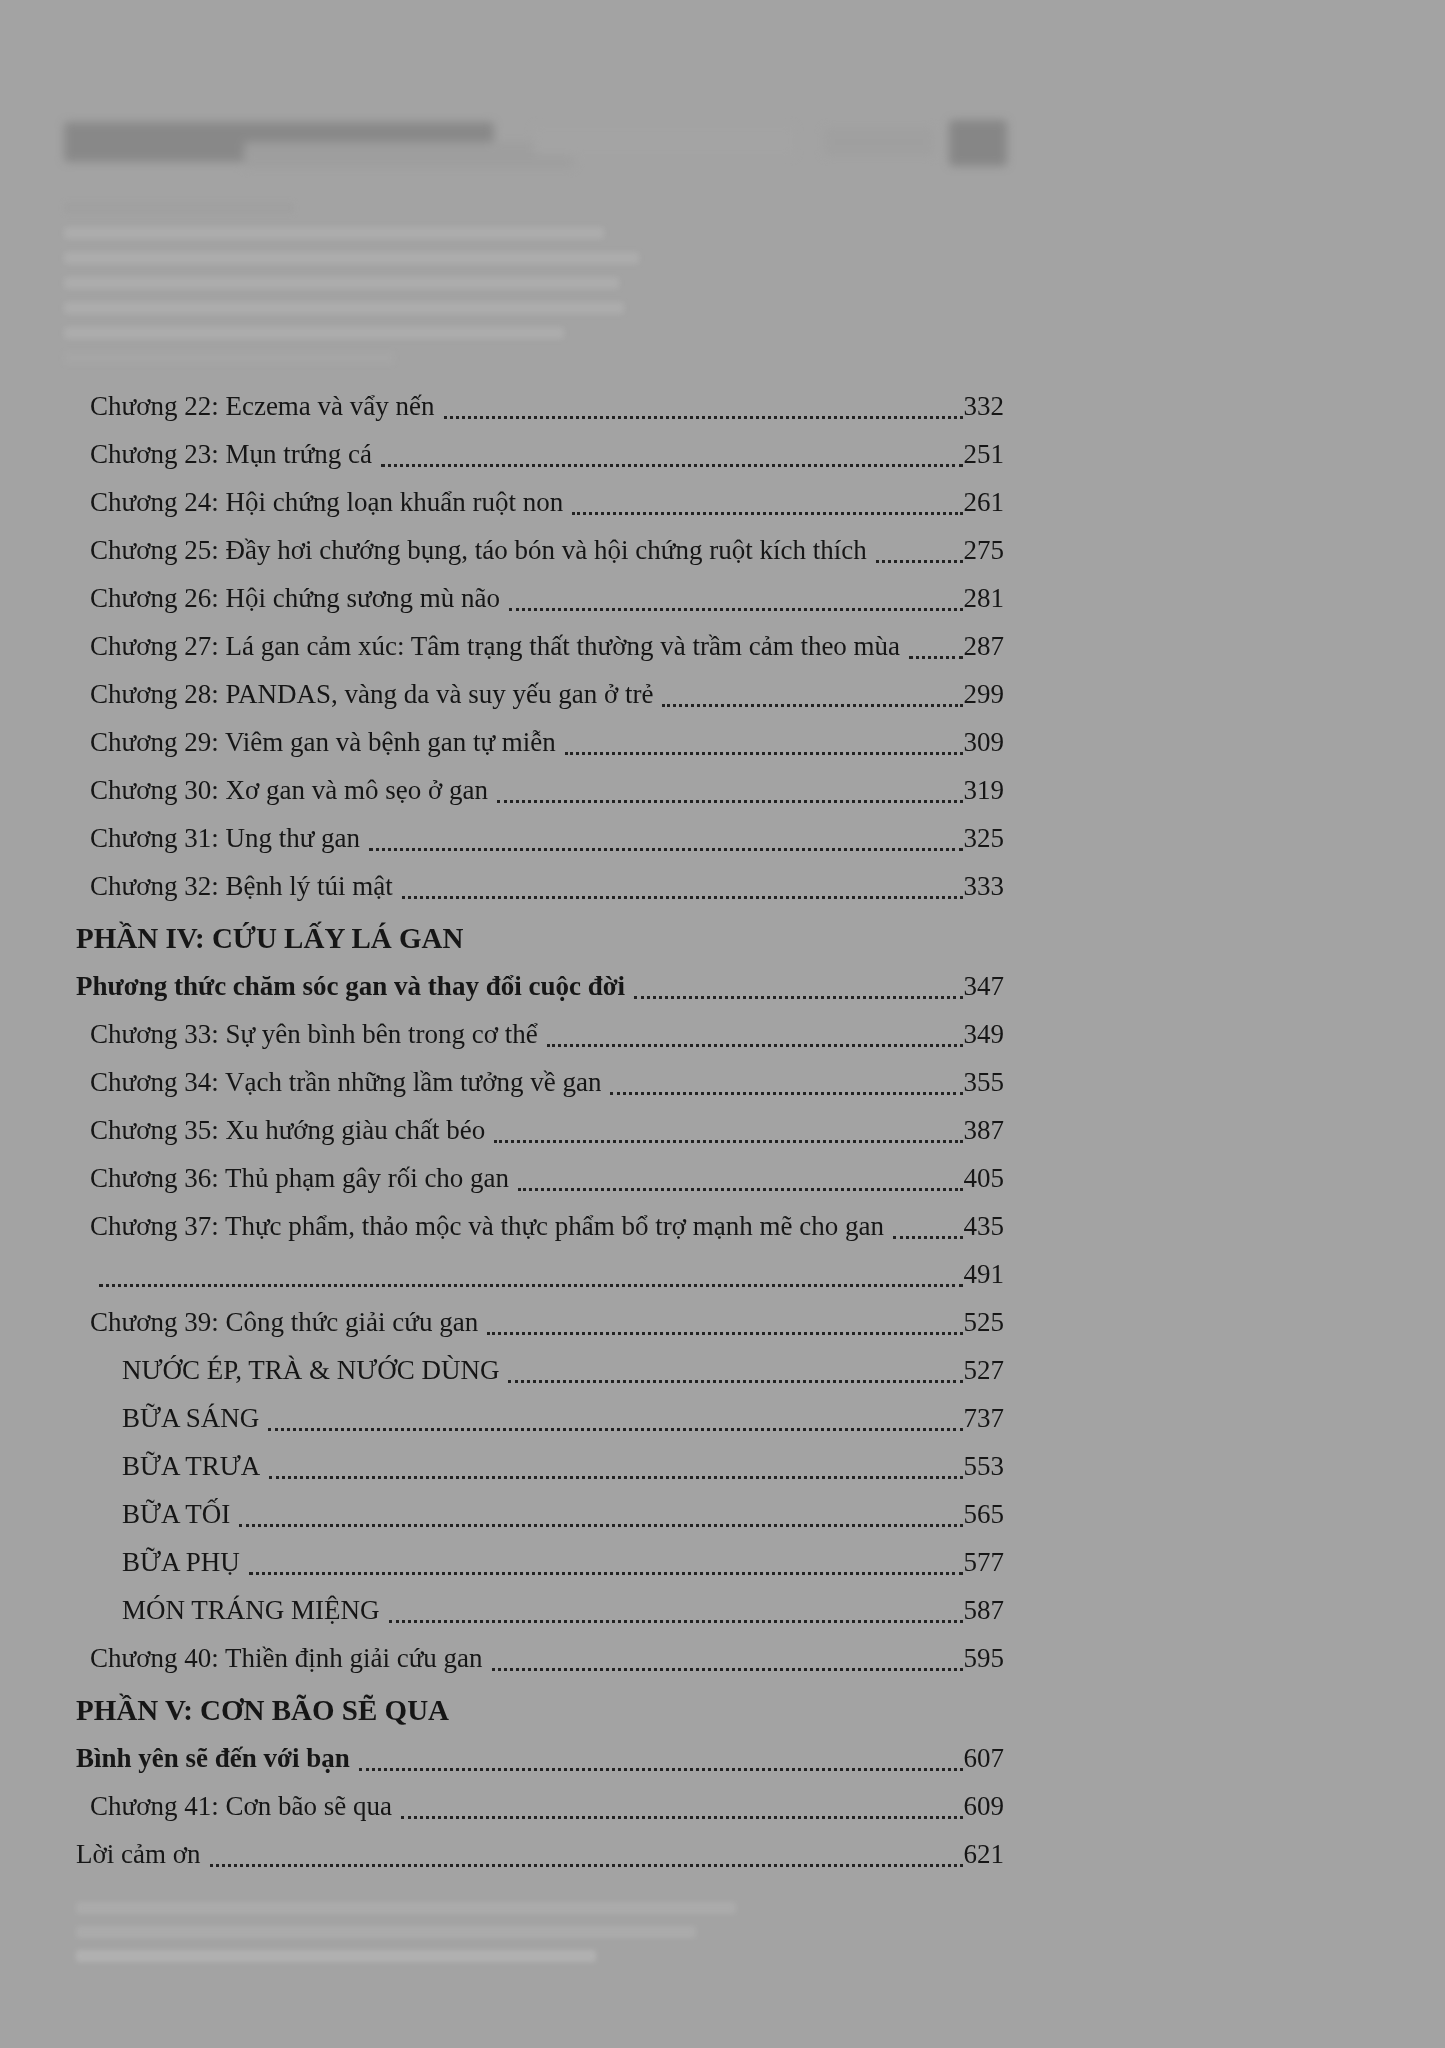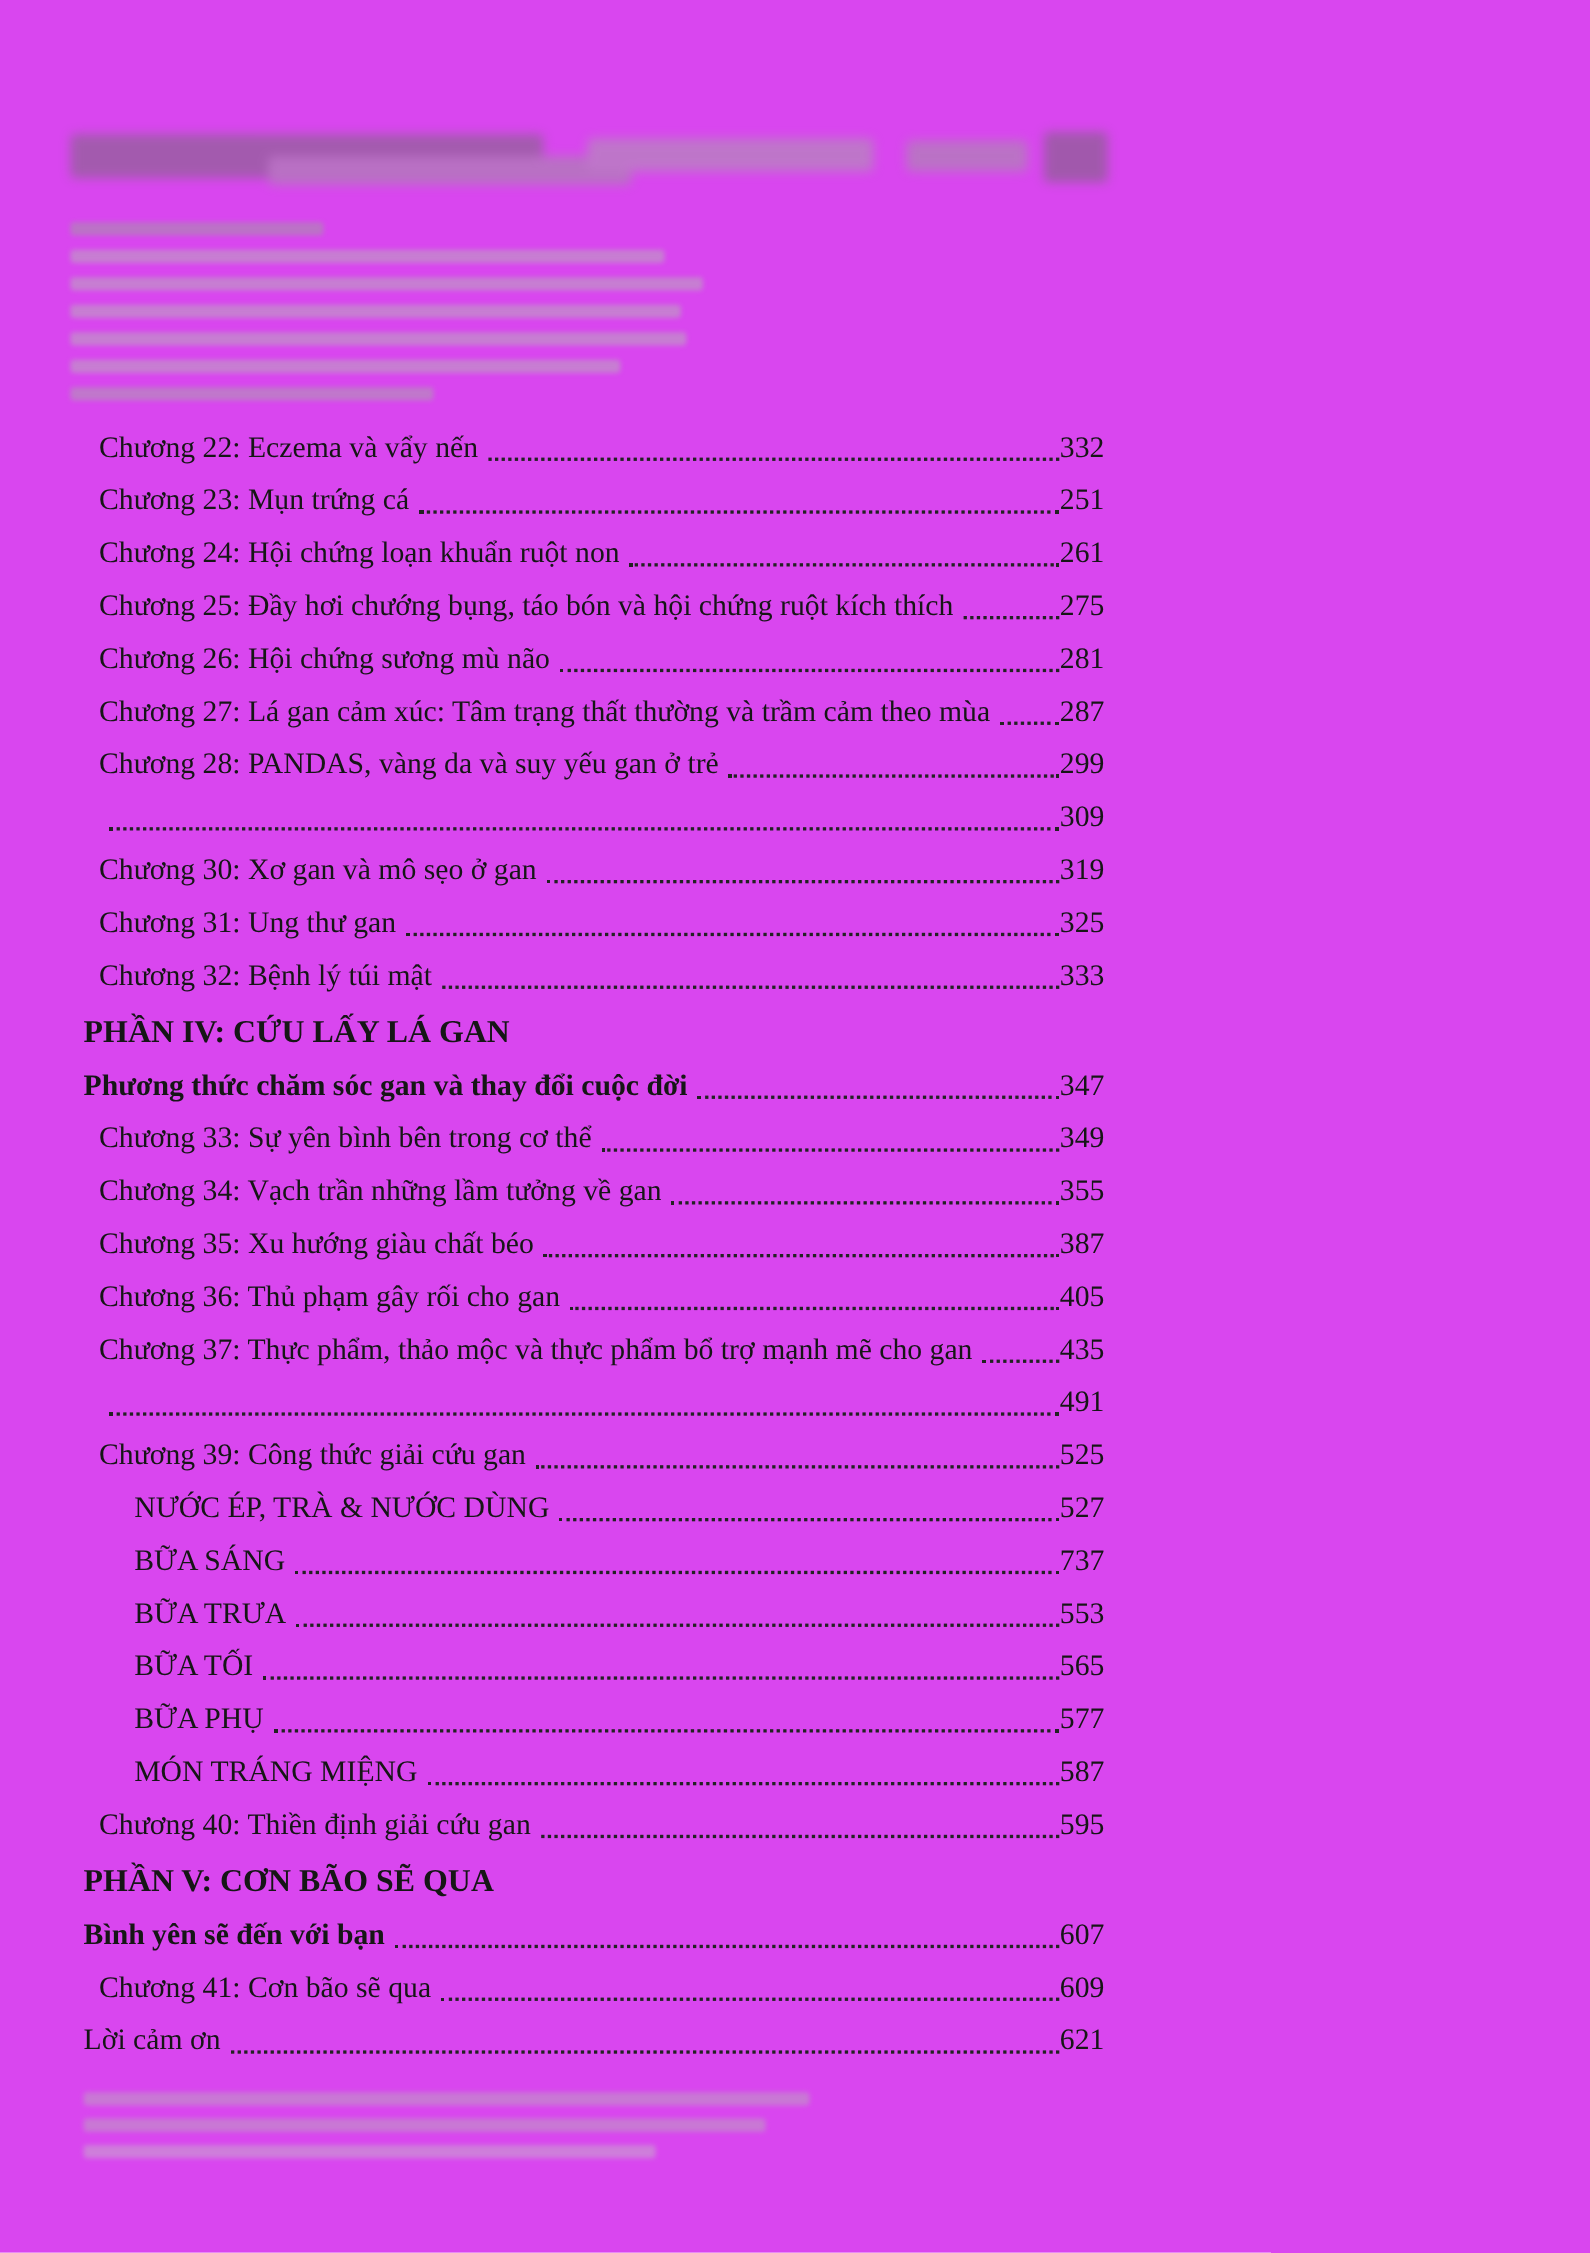--- a/index.html
+++ b/index.html
@@ -4,21 +4,21 @@
 <style>
   html, body {
     margin: 0;
     padding: 0;
     background: #ffffff;
   }
   .page {
     position: relative;
     width: 1445px;
     height: 2048px;
-    background: #d946ef;
+    background: #a3a3a3;
     overflow: hidden;
     font-family: "Liberation Serif", "DejaVu Serif", serif;
     color: #161616;
   }
 
   
   .ghost-banner {
     position: absolute;
     left: 64px;
     top: 116px;
@@ -153,20 +153,21 @@
         <span class="label">Chương 27: Lá gan cảm xúc: Tâm trạng thất thường và trầm cảm theo mùa</span>
         <span class="leader"></span>
         <span class="pagenum">287</span>
       </div>
       <div class="row indent-1 style-normal">
         <span class="label">Chương 28: PANDAS, vàng da và suy yếu gan ở trẻ</span>
         <span class="leader"></span>
         <span class="pagenum">299</span>
       </div>
       <div class="row indent-1 style-normal">
+        <span class="label">Chương 29: Viêm gan và bệnh gan tự miễn</span>
         <span class="leader"></span>
         <span class="pagenum">309</span>
       </div>
       <div class="row indent-1 style-normal">
         <span class="label">Chương 30: Xơ gan và mô sẹo ở gan</span>
         <span class="leader"></span>
         <span class="pagenum">319</span>
       </div>
       <div class="row indent-1 style-normal">
         <span class="label">Chương 31: Ung thư gan</span>

